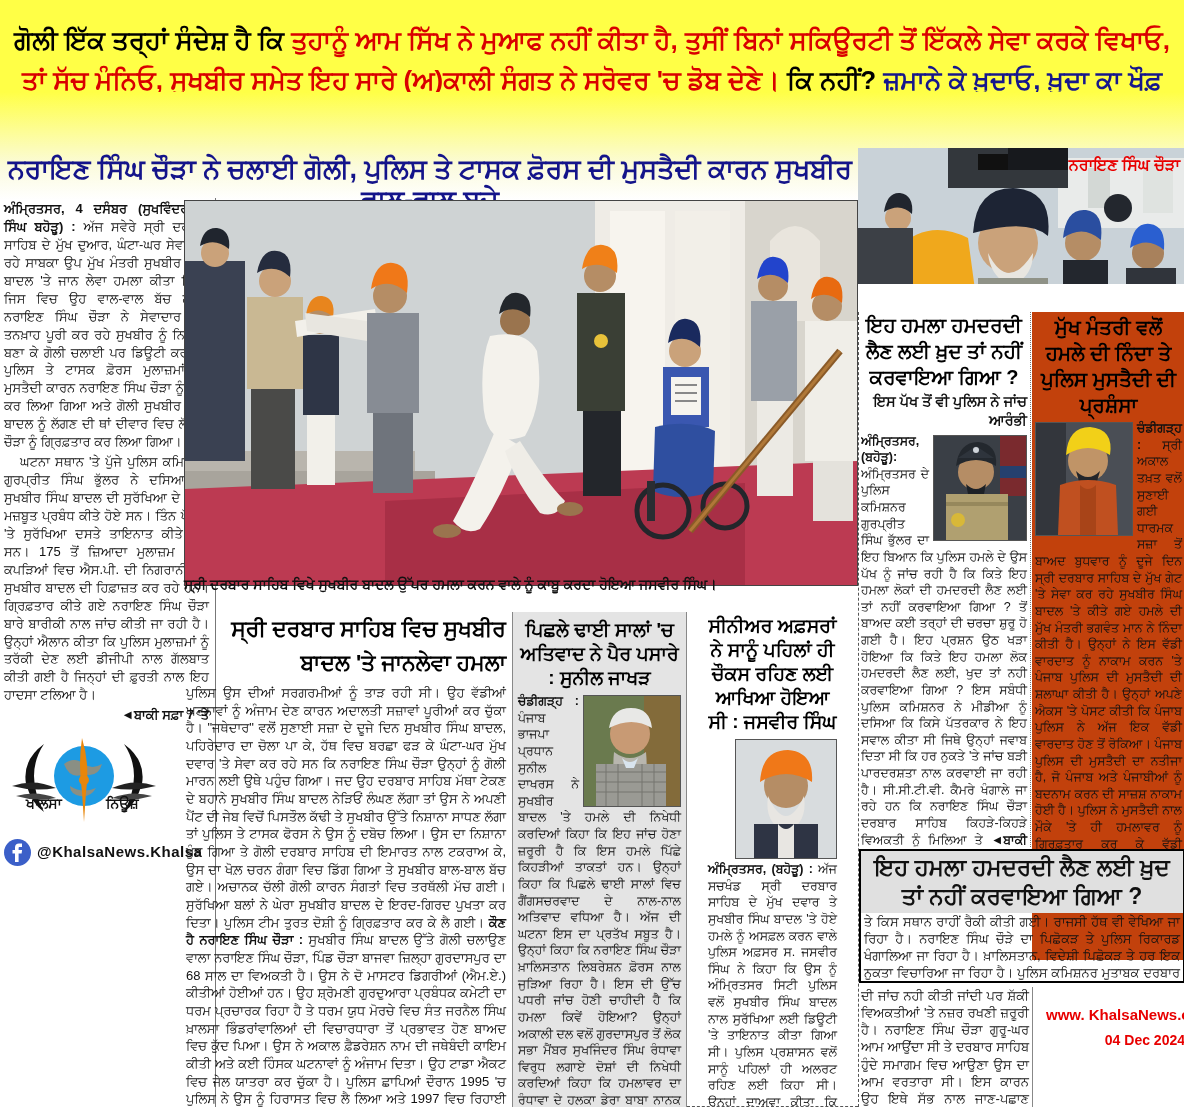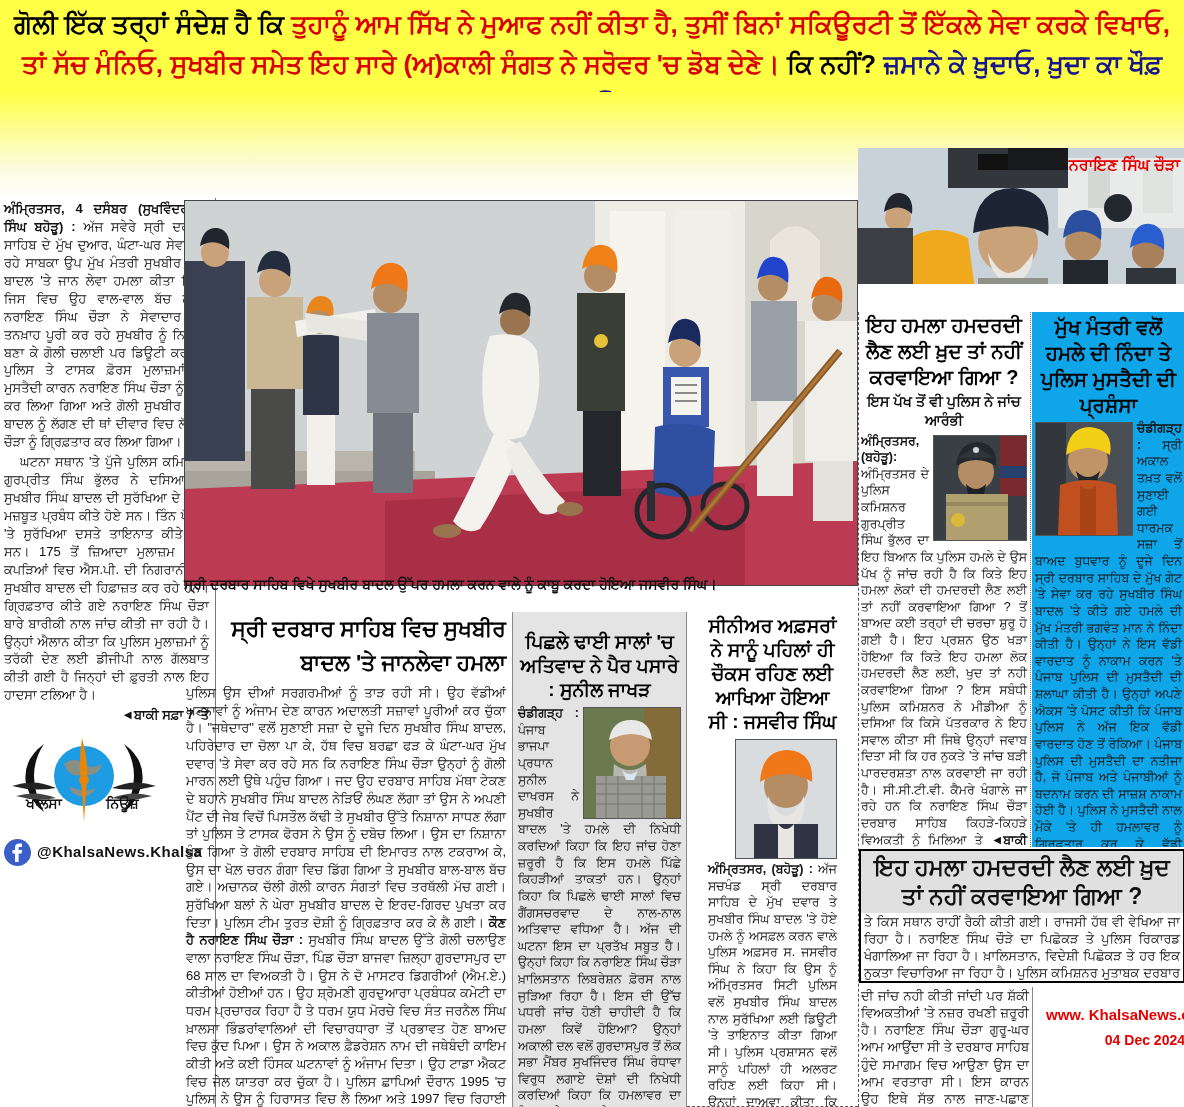--- a/index.html
+++ b/index.html
@@ -1,21 +1,21 @@
 <!DOCTYPE html>
 <html><head>
 <meta charset="utf-8">
 <style>
   html,body{margin:0;padding:0}
   body{width:1184px;height:1107px;position:relative;overflow:hidden;background:#fff;
        font-family:"Liberation Sans","DejaVu Sans",sans-serif;color:#111}
   .abs{position:absolute}
   
   .banner{left:0;top:0;width:1184px;height:92px;background:#ffff46;text-align:center;
-          font-weight:bold;font-size:26px;line-height:1.55;padding-top:4px;box-sizing:border-box}
+          font-weight:bold;font-size:26px;line-height:1.55;padding-top:20px;box-sizing:border-box}
   .banner .blk{color:#000}.banner .red{color:#d90000}.banner .blu{color:#16168c}
   
   .masthead{left:0;top:92px;width:1184px;height:108px;
             background:linear-gradient(#ffff46 0%,#fbfbdf 70%,#ffffff 100%)}
   .masthead h1{margin:0;text-align:center;font-size:60px;line-height:62px;font-weight:bold;color:#000;letter-spacing:-1px}
   .subhead{position:absolute;left:0;top:62px;width:860px;text-align:center;
            font-size:27px;font-weight:bold;color:#14148a}
   
   .leftcol{left:0;top:198px;width:216px;height:909px;border-right:1px solid #777;
            box-sizing:border-box;padding:2px 6px 0 4px;font-size:13px;line-height:1.38;
@@ -30,49 +30,50 @@
   
   .mainphoto{left:184px;top:200px;width:674px;height:386px;border:1px solid #444;box-sizing:border-box;overflow:hidden}
   .maincaption{left:184px;top:576px;width:674px;font-size:14px;font-weight:bold}
   
   .chauraphoto{left:858px;top:148px;width:326px;height:136px;overflow:hidden}
   .chauralabel{position:absolute;right:4px;top:8px;font-size:16px;font-weight:bold;color:#e80000}
   
   .col{box-sizing:border-box;overflow:hidden;text-align:justify}
   .col1{left:184px;top:612px;width:329px;height:495px;padding:0 6px 0 2px;font-size:13px;line-height:1.36;border-right:1px solid #888}
   .col1 h2{margin:0 0 4px 0;text-align:right;font-size:22px;line-height:34px;color:#000}
-  .col2{left:513px;top:612px;width:174px;height:495px;background:#e4e4e4;padding:18px 5px;font-size:12.5px;line-height:1.33;border-right:1px solid #888}
+  .col2{left:513px;top:612px;width:174px;height:495px;background:#e4e4e4;padding:6px 5px;font-size:12.5px;line-height:1.33;border-right:1px solid #888}
   .colhead-s{margin:0 0 3px 0;text-align:center;font-weight:bold;font-size:19px;line-height:24px;color:#000}
   .col3{left:687px;top:612px;width:171px;height:495px;padding:2px 21px;font-size:12.5px;line-height:1.33;border-bottom:1px dashed #555}
   .floatR{float:right;margin:2px 0 2px 4px;border:1px solid #555}
   .floatL{float:left;margin:2px 4px 2px 0;border:1px solid #555}
   
   .rzone{left:858px;top:312px;width:326px;height:795px;border-left:1px dashed #555;box-sizing:border-box}
   .colA{position:absolute;left:2px;top:0;width:170px;height:535px;overflow:hidden;font-size:12.5px;line-height:1.33;text-align:justify;padding-right:3px;border-right:1px dotted #777;box-sizing:border-box}
   .colA h3,.colB h3{margin:0 0 2px 0;text-align:center;font-weight:bold;font-size:20px;line-height:26px;color:#000}
-  .subA{text-align:center;font-weight:bold;font-size:14.5px;margin:0 0 2px 0}
-  .colB{position:absolute;left:173px;top:0;width:153px;height:535px;background:#0ea5e9;overflow:hidden;font-size:12.5px;line-height:1.33;text-align:justify;padding:2px 3px;box-sizing:border-box}
+  .subA{text-align:right;font-weight:bold;font-size:14.5px;margin:0 0 2px 0}
+  .colB{position:absolute;left:173px;top:0;width:153px;height:648px;background:#c2410c;overflow:hidden;font-size:12.5px;line-height:1.33;text-align:justify;padding:2px 3px;box-sizing:border-box}
   .bbox{position:absolute;left:0;top:537px;width:326px;height:134px;border:2px solid #000;box-sizing:border-box;overflow:hidden}
   .bbox h3{margin:0;background:#e0e0e0;text-align:center;font-size:23px;line-height:29px;padding:2px 0}
   .bbox .bd{font-size:13px;line-height:1.3;text-align:justify;padding:1px 3px}
   .belowL{position:absolute;left:2px;top:675px;width:172px;height:120px;font-size:13px;line-height:1.32;text-align:justify;border-right:1px solid #888;box-sizing:border-box;padding-right:3px;overflow:hidden}
   .belowR{position:absolute;left:182px;top:690px;width:144px}
   .siteline{display:flex;align-items:center;gap:5px}
   .sitetext{color:#e80000;font-weight:bold;font-size:15px;white-space:nowrap}
   .sitedate{color:#e80000;font-weight:bold;font-size:14px;text-align:right;margin-top:6px}
 </style>
 </head>
 <body>
 
 <div class="abs banner">
   <div><span class="blk">ਗੋਲੀ ਇੱਕ ਤਰ੍ਹਾਂ ਸੰਦੇਸ਼ ਹੈ ਕਿ </span><span class="red">ਤੁਹਾਨੂੰ ਆਮ ਸਿੱਖ ਨੇ ਮੁਆਫ ਨਹੀਂ ਕੀਤਾ ਹੈ, ਤੁਸੀਂ ਬਿਨਾਂ ਸਕਿਊਰਟੀ ਤੋਂ ਇੱਕਲੇ ਸੇਵਾ ਕਰਕੇ ਵਿਖਾਓ,</span></div>
   <div><span class="red">ਤਾਂ ਸੱਚ ਮੰਨਿਓ, ਸੁਖਬੀਰ ਸਮੇਤ ਇਹ ਸਾਰੇ (ਅ)ਕਾਲੀ ਸੰਗਤ ਨੇ ਸਰੋਵਰ 'ਚ ਡੋਬ ਦੇਣੇ। </span><span class="blk">ਕਿ ਨਹੀਂ? </span><span class="blu">ਜ਼ਮਾਨੇ ਕੇ ਖ਼ੁਦਾਓ, ਖ਼ੁਦਾ ਕਾ ਖੌਫ਼ ਖਾਓ</span></div>
 </div>
 
 <div class="abs masthead">
+  <div class="subhead">ਨਰਾਇਣ ਸਿੰਘ ਚੌੜਾ ਨੇ ਚਲਾਈ ਗੋਲੀ, ਪੁਲਿਸ ਤੇ ਟਾਸਕ ਫ਼ੋਰਸ ਦੀ ਮੁਸਤੈਦੀ ਕਾਰਨ ਸੁਖਬੀਰ ਵਾਲ-ਵਾਲ ਬਚੇ</div>
 </div>
 
 <div class="abs chauraphoto">
   <svg width="326" height="164" viewBox="0 0 326 164">
     <rect width="326" height="164" fill="#c9d2d8"></rect>
     <rect x="200" y="10" width="126" height="70" fill="#e9ebea"></rect>
     <rect x="230" y="20" width="22" height="40" fill="#d3d8d5"></rect>
     <rect x="285" y="15" width="30" height="50" fill="#dfe3e0"></rect>
     <rect x="90" y="0" width="120" height="40" fill="#33373c"></rect>
     <rect x="120" y="6" width="46" height="16" fill="#111"></rect>

